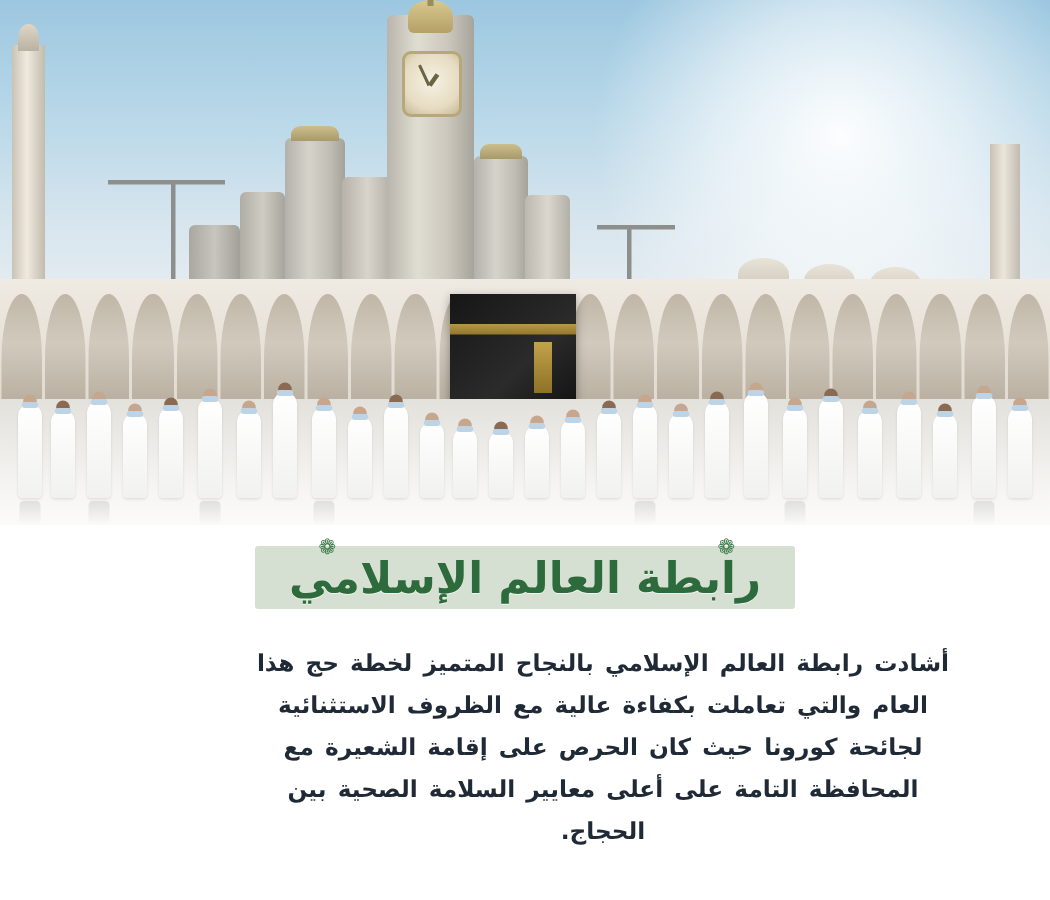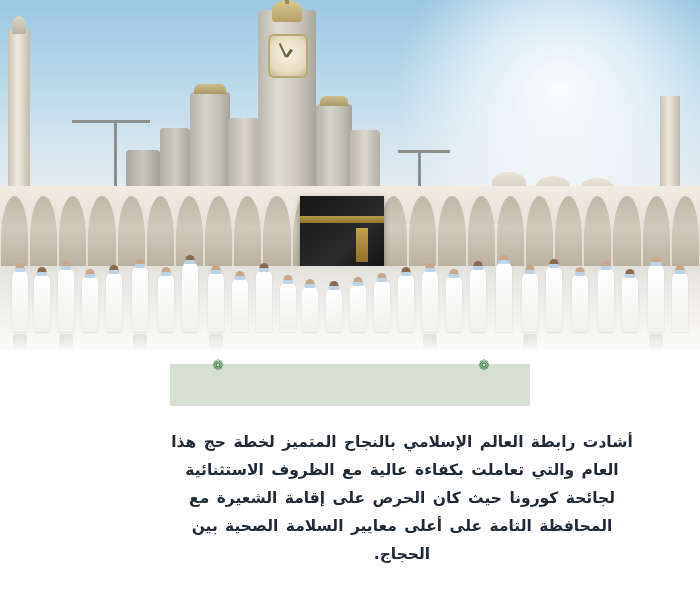--- a/index.html
+++ b/index.html
@@ -393,20 +393,21 @@
     <div class="reflection" style="left:133px;"></div>
     <div class="reflection" style="left:209px;"></div>
     <div class="reflection" style="left:423px;"></div>
     <div class="reflection" style="left:523px;"></div>
     <div class="reflection" style="left:649px;"></div>
   </div>
 
   <div class="logo-band">
     <div class="logo-plate">
       <span class="logo-flourish left">❁</span>
+      <span class="logo-text">رابطة العالم الإسلامي</span>
       <span class="logo-flourish right">❁</span>
     </div>
   </div>
 
   <div class="body-text">
     <p class="para">أشادت رابطة العالم الإسلامي بالنجاح المتميز لخطة حج هذا العام والتي تعاملت بكفاءة عالية مع الظروف الاستثنائية لجائحة كورونا حيث كان الحرص على إقامة الشعيرة مع المحافظة التامة على أعلى معايير السلامة الصحية بين الحجاج.</p>
   </div>
 
 </div>
 

